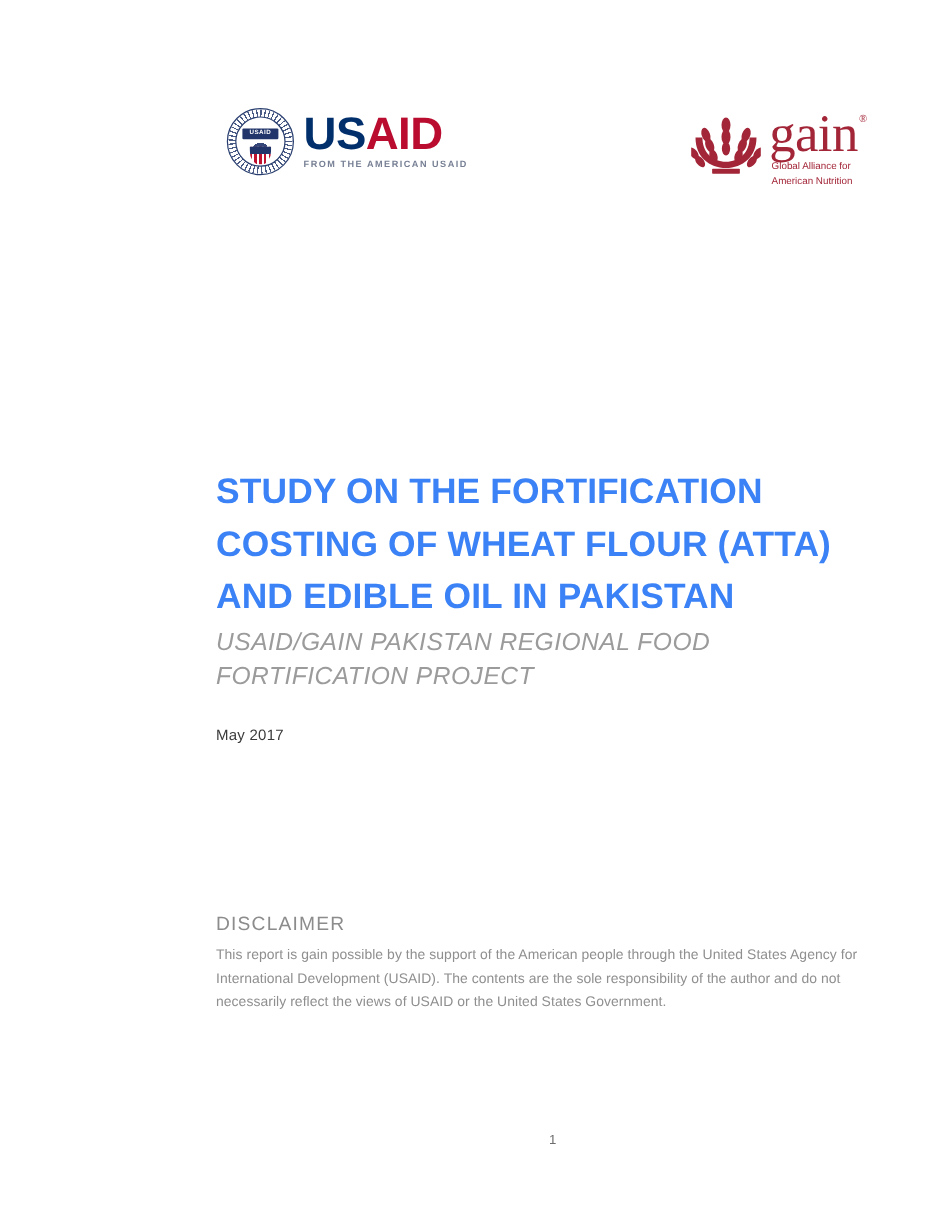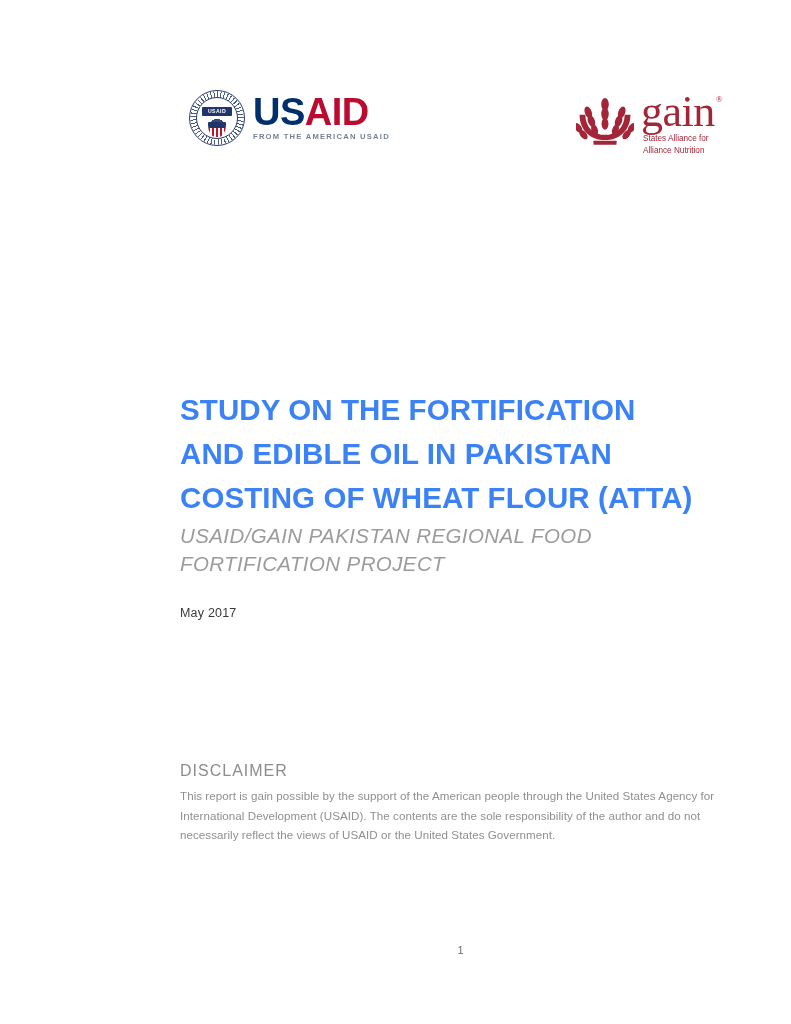--- a/index.html
+++ b/index.html
@@ -319,32 +319,32 @@
           <g transform="rotate(38 50 66)">
             <ellipse cx="81" cy="30" rx="5.5" ry="9.5"></ellipse>
             <ellipse cx="81" cy="45" rx="5.5" ry="9.5"></ellipse>
           </g>
         </g>
       </svg>
       <div class="gain-word">
         <div>
           <span class="wm">gain</span><span class="reg">®</span>
         </div>
-        <div class="tag">States Alliance for</div>
-        <div class="tag">Alliance Nutrition</div>
+        <div class="tag">Global Alliance for</div>
+        <div class="tag">American Nutrition</div>
       </div>
     </div>
   </div>
 
   <div class="content">
 
     <h1 class="doc-title">
       <span class="ln">STUDY ON THE FORTIFICATION</span>
+      <span class="ln">COSTING OF WHEAT FLOUR (ATTA)</span>
       <span class="ln">AND EDIBLE OIL IN PAKISTAN</span>
-      <span class="ln">COSTING OF WHEAT FLOUR (ATTA)</span>
     </h1>
 
     <h2 class="doc-subtitle">USAID/GAIN PAKISTAN REGIONAL FOOD FORTIFICATION PROJECT</h2>
 
     <div class="doc-date">May 2017</div>
 
     <div class="disclaimer-heading">DISCLAIMER</div>
 
     <div class="disclaimer-body">This report is gain possible by the support of the American people through the United States Agency for International Development (USAID). The contents are the sole responsibility of the author and do not necessarily reflect the views of USAID or the United States Government.</div>
 

